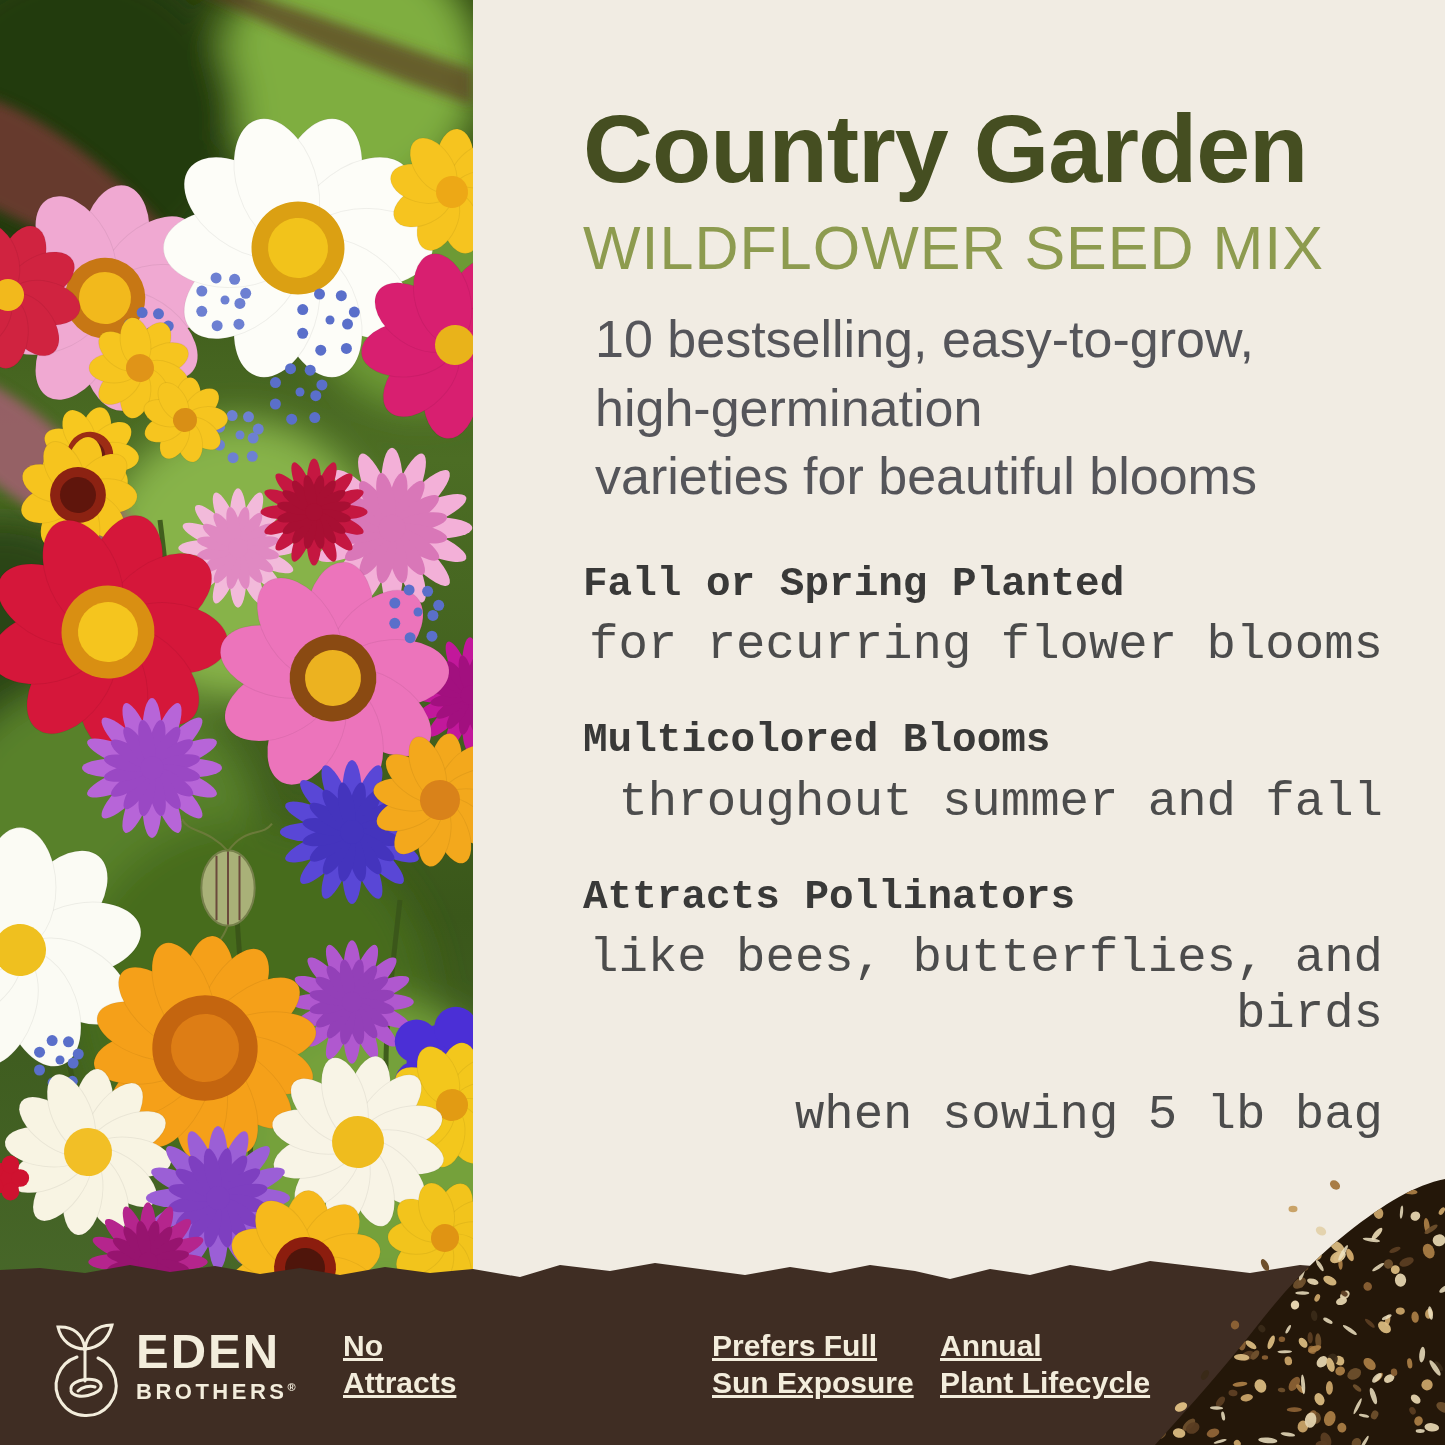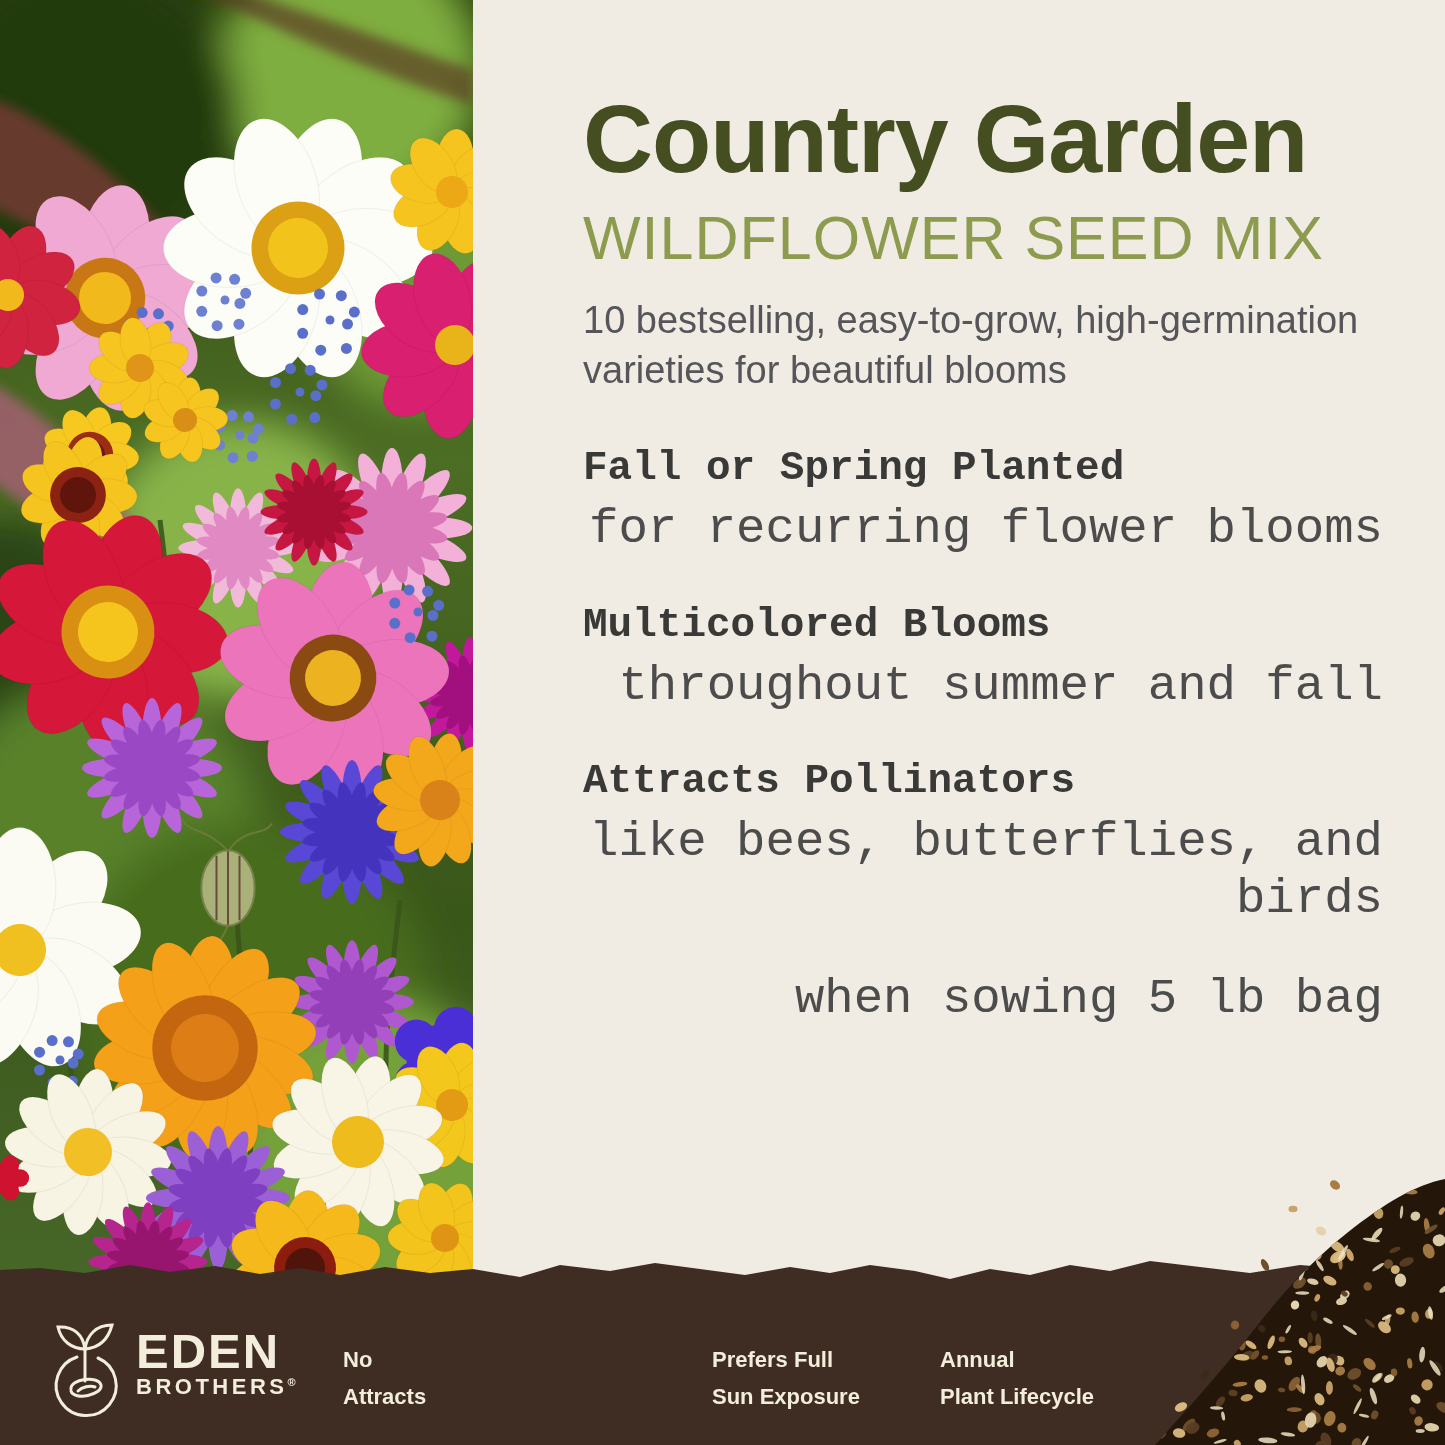--- a/index.html
+++ b/index.html
@@ -5,50 +5,50 @@
   html,body{margin:0;padding:0;background:#ddd;}
   .canvas{
     position:relative;width:1445px;height:1445px;overflow:hidden;
     background:var(--c-cream,#f1ece3);
     font-family:"Liberation Sans", sans-serif;
   }
   
   .photo{position:absolute;left:0;top:0;width:473px;height:1310px;z-index:1;}
   .photo svg{display:block;width:100%;height:100%;}
   
-  .content{position:absolute;left:583px;top:90px;width:800px;z-index:2;}
+  .content{position:absolute;left:583px;top:100px;width:800px;z-index:2;}
   .title{
     margin:0;font-size:97px;font-weight:800;line-height:1;letter-spacing:-1px;
     color:var(--c-title,#454e21);
   }
   .subtitle{
     margin:21px 0 0 0;font-size:61px;font-weight:400;line-height:1;letter-spacing:1px;
     color:var(--c-subtitle,#8d9b4f);
   }
   .desc{
-    margin:26px 0 0 0;font-size:38px;line-height:1.32;
+    margin:26px 0 0 12px;font-size:52px;line-height:1.32;
     color:var(--c-textgray,#55555a);
   }
   .features{list-style:none;margin:50px 0 0 0;padding:0;}
   .feature{margin:0 0 44px 0;font-family:Liberation Mono, monospace;}
   .f-head{font-size:41px;font-weight:700;color:var(--c-textdark,#393938);line-height:1.15;}
   .f-detail{font-size:49px;font-weight:400;color:var(--c-textmid,#4c4c4c);margin-top:9px;line-height:1.15;text-align:right;}
   
   .footer{
     position:absolute;left:0;bottom:0;width:1445px;height:158px;z-index:3;
     background:var(--c-brown,#3f2d23);
   }
   .torn{position:absolute;left:0;top:-34px;width:1445px;height:36px;display:block;}
   .brand{position:absolute;left:48px;top:28px;display:flex;align-items:flex-start;}
   .brand-icon{width:74px;height:112px;margin-right:14px;}
   .brand-text{padding-top:12px;}
   .brand-top{font-size:49px;font-weight:700;letter-spacing:2px;color:var(--c-footertext,#f3eddc);line-height:1;}
-  .brand-bottom{font-size:22px;font-weight:700;letter-spacing:3.5px;color:var(--c-footertext,#f3eddc);line-height:1;}
+  .brand-bottom{font-size:22px;font-weight:700;letter-spacing:3.5px;color:var(--c-footertext,#f3eddc);margin-top:5px;line-height:1;}
   .reg{font-size:11px;vertical-align:super;letter-spacing:0;}
-  .badge{position:absolute;top:54px;font-size:22px;font-weight:700;line-height:37px;color:var(--c-footertext,#f3eddc);}
+  .badge{position:absolute;top:40px;font-size:30px;font-weight:700;line-height:37px;color:var(--c-footertext,#f3eddc);text-decoration:underline;}
   .badge-no{left:343px;} .badge-usda{left:472px;} .badge-sun{left:712px;} .badge-annual{left:940px;}
   
   .seeds{position:absolute;right:0;bottom:0;width:360px;height:300px;z-index:5;pointer-events:none;}
   .seeds svg{display:block;width:100%;height:100%;}
 </style>
 </head>
 <body>
 
 <div class="canvas" style="--c-cream: #f1ece3; --c-title: #454e21; --c-subtitle: #8d9b4f; --c-textgray: #55555a; --c-textdark: #393938; --c-textmid: #4c4c4c; --c-brown: #3f2d23; --c-footertext: #f3eddc;">
 

